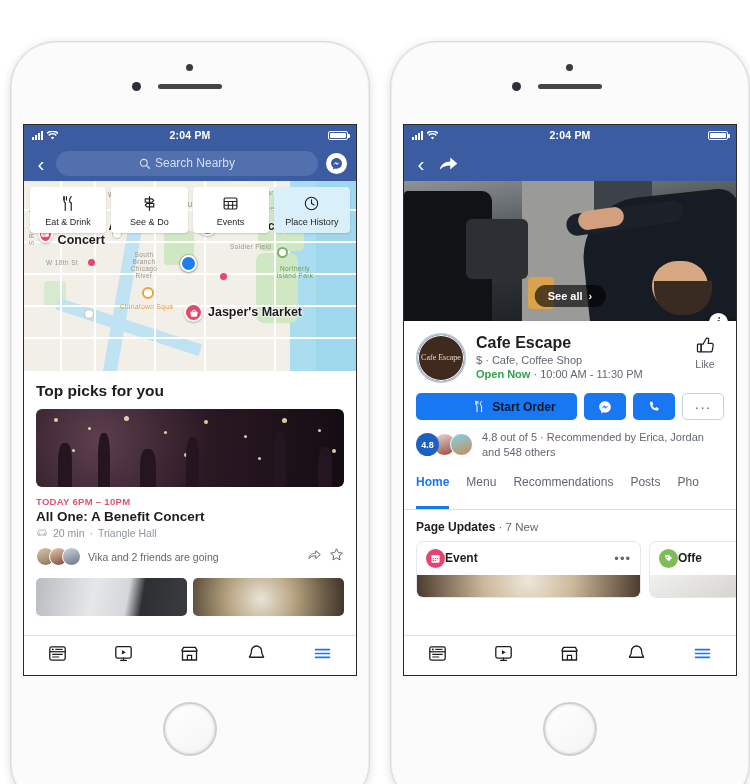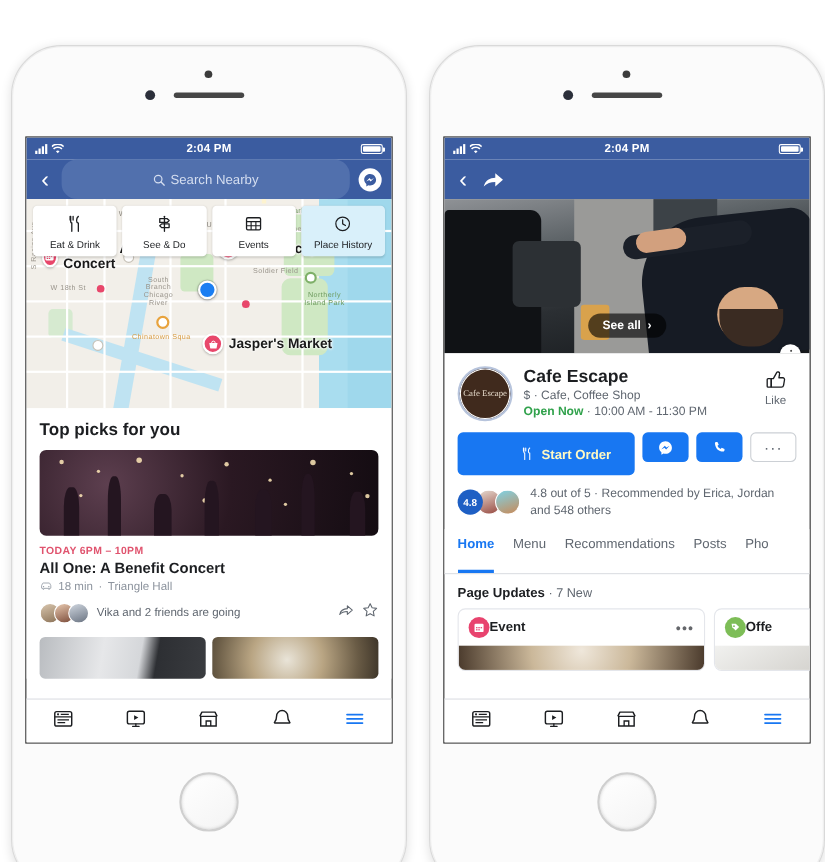--- a/index.html
+++ b/index.html
@@ -79,21 +79,21 @@
   
   .navbar {
     height: 36px; background: #3b5ca0;
     display:flex; align-items:center; gap:6px; padding: 0 8px;
   }
   .nav-back {
     width: 18px; height: 22px; color:#fff; display:flex; align-items:center; justify-content:center;
     font-size: 21px; font-weight: 300; line-height: 1;
   }
   .searchpill {
-    flex: 1; height: 36px; border-radius: 14px; background: #5170ad;
+    flex: 1; height: 25px; border-radius: 14px; background: #5170ad;
     display:flex; align-items:center; justify-content:center; gap:5px;
     color:#d5def0; font-size: 12px;
   }
   .nav-action { width: 24px; height:24px; display:flex; align-items:center; justify-content:center; }
   .msgr-dot {
     width: 21px; height: 21px; border-radius:50%; background:#fff;
     display:flex; align-items:center; justify-content:center;
   }
   .msgr-dot svg { width: 13px; height: 13px; }
   .share-arrow svg { width: 21px; height: 21px; }
@@ -219,21 +219,21 @@
   .biz-name { font-size:16px; font-weight:bold; color:#1c1e21; line-height:1.2; }
   .biz-cat { font-size:11px; color:#606770; margin-top:2px; }
   .biz-hours { font-size:11px; margin-top:2px; color:#606770; }
   .biz-hours b { color:#31a24c; }
   .like-col { width:38px; display:flex; flex-direction:column; align-items:center; gap:2px; padding-top:2px; }
   .like-col svg { width:21px; height:21px; }
   .like-col span { font-size:10.5px; color:#606770; }
 
   .actions { display:flex; gap:7px; padding: 10px 12px 0; }
   .btn-primary {
-    flex:1; height:39px; background:#1877f2; border-radius:5px; color:#fef9c3;
+    flex:1; height:27px; background:#1877f2; border-radius:5px; color:#0f172a;
     display:flex; align-items:center; justify-content:center; gap:6px;
     font-size:12px; font-weight:bold;padding-left:36px;
   }
   .btn-primary svg { width:13px; height:13px; }
   .btn-sq {
     width:42px; height:27px; background:#1877f2; border-radius:5px;
     display:flex; align-items:center; justify-content:center;
   }
   .btn-sq svg { width:14px; height:14px; }
   .btn-ghost {
@@ -463,21 +463,21 @@
         </div>
 
         <div class="ev-time">TODAY 6PM – 10PM</div>
         <div class="ev-title">All One: A Benefit Concert</div>
         <div class="ev-meta">
           <svg viewBox="0 0 20 20">
               <path d="M3 12.5V9l1.6-3.4a1 1 0 0 1 .9-.6h9a1 1 0 0 1 .9.6L17 9v3.5a.6.6 0 0 1-.6.6H15v1a.7.7 0 0 1-1.4 0v-1H6.4v1a.7.7 0 0 1-1.4 0v-1H3.6a.6.6 0 0 1-.6-.6z" fill="none" stroke="#8d949e" stroke-width="1.2"></path>
               <circle cx="6" cy="10.6" r="1" fill="#8d949e"></circle>
               <circle cx="14" cy="10.6" r="1" fill="#8d949e"></circle>
             </svg>
-          <span>18 min</span>
+          <span>20 min</span>
           <span>·</span>
           <span>Triangle Hall</span>
         </div>
         <div class="ev-foot">
           <span class="faces">
             <span class="face f1"></span>
             <span class="face f2"></span>
             <span class="face f3"></span>
           </span>
           <span class="going">Vika and 2 friends are going</span>

